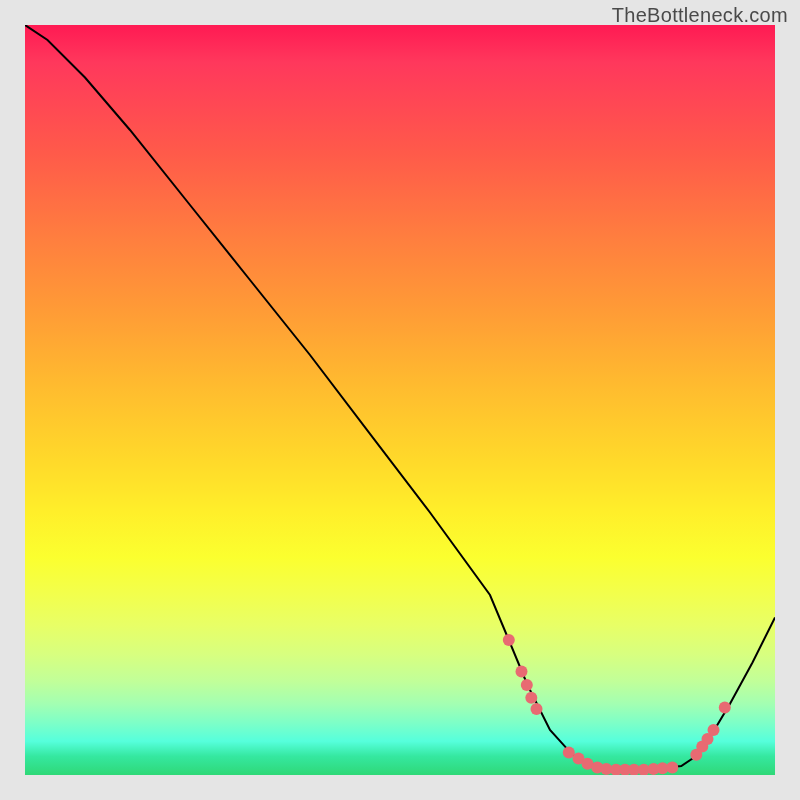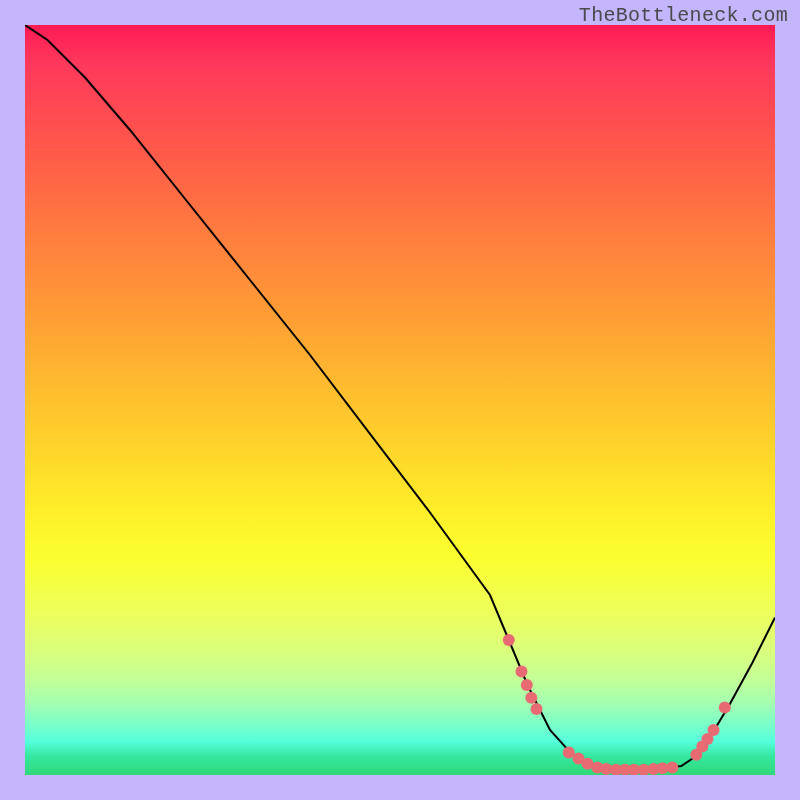--- a/index.html
+++ b/index.html
@@ -8,22 +8,21 @@
     width: 800px;
     height: 800px;
     background: #000;
     font-family: Arial, Helvetica, sans-serif;
     overflow: hidden;
   }
   .stage {
     position: relative;
     width: 800px;
     height: 800px;
-    background: #c4b5fd;
-    font-family: Liberation Mono, monospace;
+    background: #e5e5e5;
   }
   .watermark {
     position: absolute;
     top: 4px;
     right: 12px;
     color: #4a4a4a;
     font-size: 20px;
     font-weight: 500;
     letter-spacing: 0.3px;
     z-index: 20;

